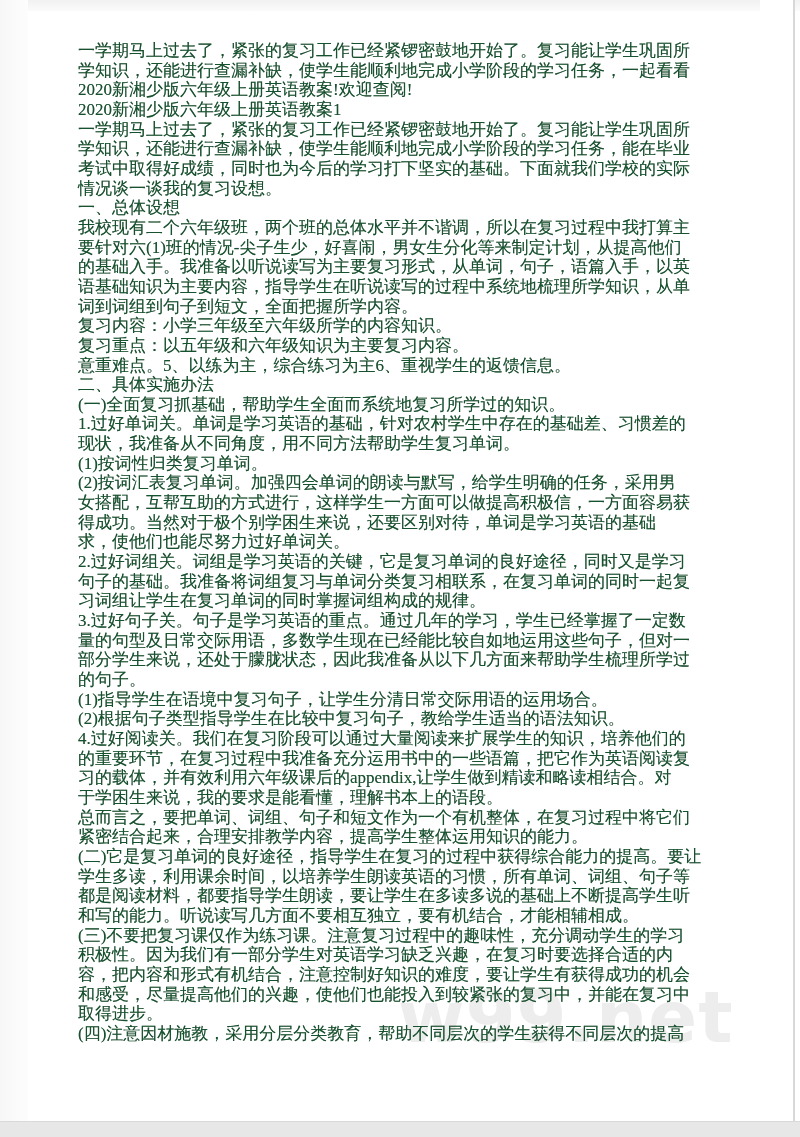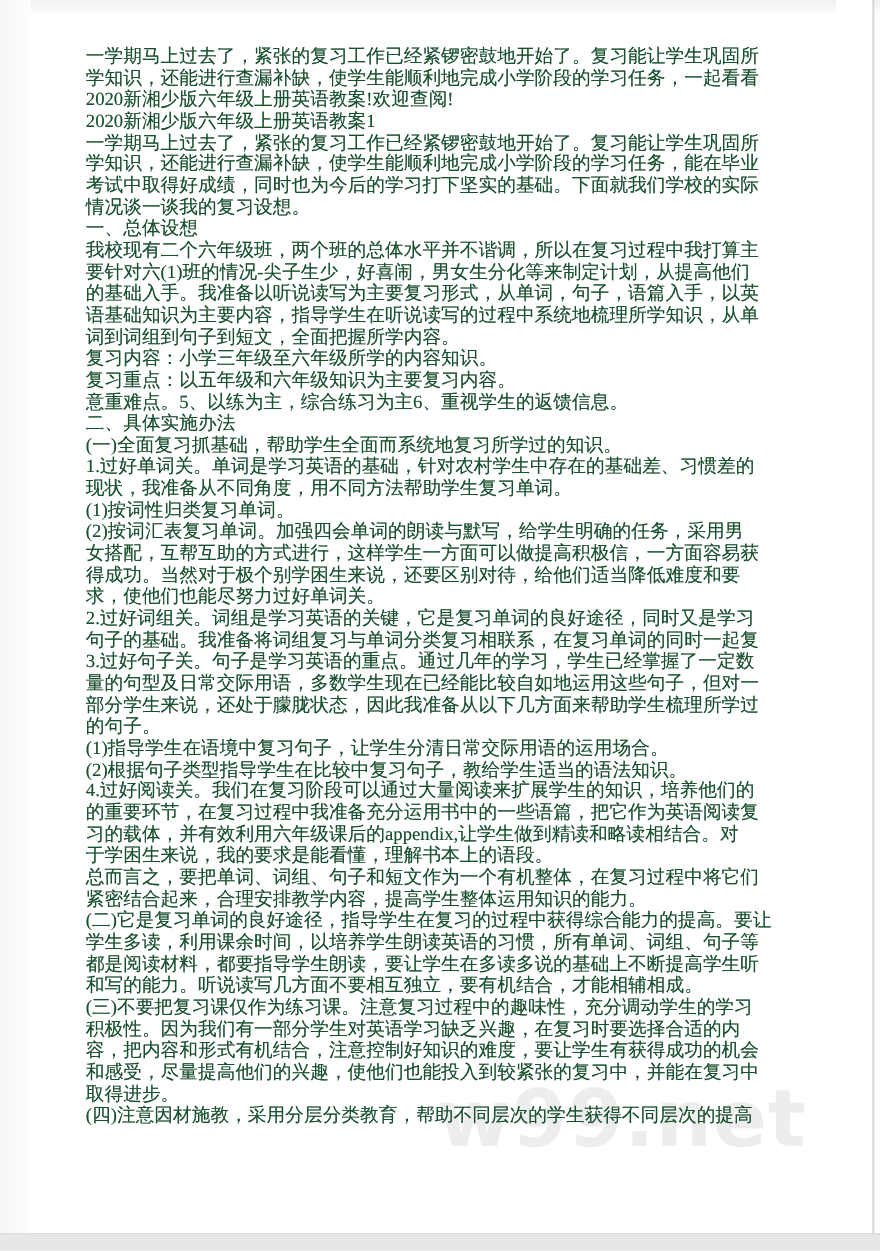--- a/index.html
+++ b/index.html
@@ -109,24 +109,25 @@
         <div class="doc-line">复习内容：小学三年级至六年级所学的内容知识。</div>
         <div class="doc-line">复习重点：以五年级和六年级知识为主要复习内容。</div>
         <div class="doc-line">意重难点。5、以练为主，综合练习为主6、重视学生的返馈信息。</div>
         <div class="doc-line">二、具体实施办法</div>
         <div class="doc-line">(一)全面复习抓基础，帮助学生全面而系统地复习所学过的知识。</div>
         <div class="doc-line">1.过好单词关。单词是学习英语的基础，针对农村学生中存在的基础差、习惯差的</div>
         <div class="doc-line">现状，我准备从不同角度，用不同方法帮助学生复习单词。</div>
         <div class="doc-line">(1)按词性归类复习单词。</div>
         <div class="doc-line">(2)按词汇表复习单词。加强四会单词的朗读与默写，给学生明确的任务，采用男</div>
         <div class="doc-line">女搭配，互帮互助的方式进行，这样学生一方面可以做提高积极信，一方面容易获</div>
-        <div class="doc-line">得成功。当然对于极个别学困生来说，还要区别对待，给他们适当降低难度和要</div>
+        <div class="doc-line">得成功。当然对于极个别学困生来说，还要区别对待，单词是学习英语的基础</div>
         <div class="doc-line">求，使他们也能尽努力过好单词关。</div>
         <div class="doc-line">2.过好词组关。词组是学习英语的关键，它是复习单词的良好途径，同时又是学习</div>
         <div class="doc-line">句子的基础。我准备将词组复习与单词分类复习相联系，在复习单词的同时一起复</div>
+        <div class="doc-line">习词组让学生在复习单词的同时掌握词组构成的规律。</div>
         <div class="doc-line">3.过好句子关。句子是学习英语的重点。通过几年的学习，学生已经掌握了一定数</div>
         <div class="doc-line">量的句型及日常交际用语，多数学生现在已经能比较自如地运用这些句子，但对一</div>
         <div class="doc-line">部分学生来说，还处于朦胧状态，因此我准备从以下几方面来帮助学生梳理所学过</div>
         <div class="doc-line">的句子。</div>
         <div class="doc-line">(1)指导学生在语境中复习句子，让学生分清日常交际用语的运用场合。</div>
         <div class="doc-line">(2)根据句子类型指导学生在比较中复习句子，教给学生适当的语法知识。</div>
         <div class="doc-line">4.过好阅读关。我们在复习阶段可以通过大量阅读来扩展学生的知识，培养他们的</div>
         <div class="doc-line">的重要环节，在复习过程中我准备充分运用书中的一些语篇，把它作为英语阅读复</div>
         <div class="doc-line">习的载体，并有效利用六年级课后的appendix,让学生做到精读和略读相结合。对</div>
         <div class="doc-line">于学困生来说，我的要求是能看懂，理解书本上的语段。</div>

